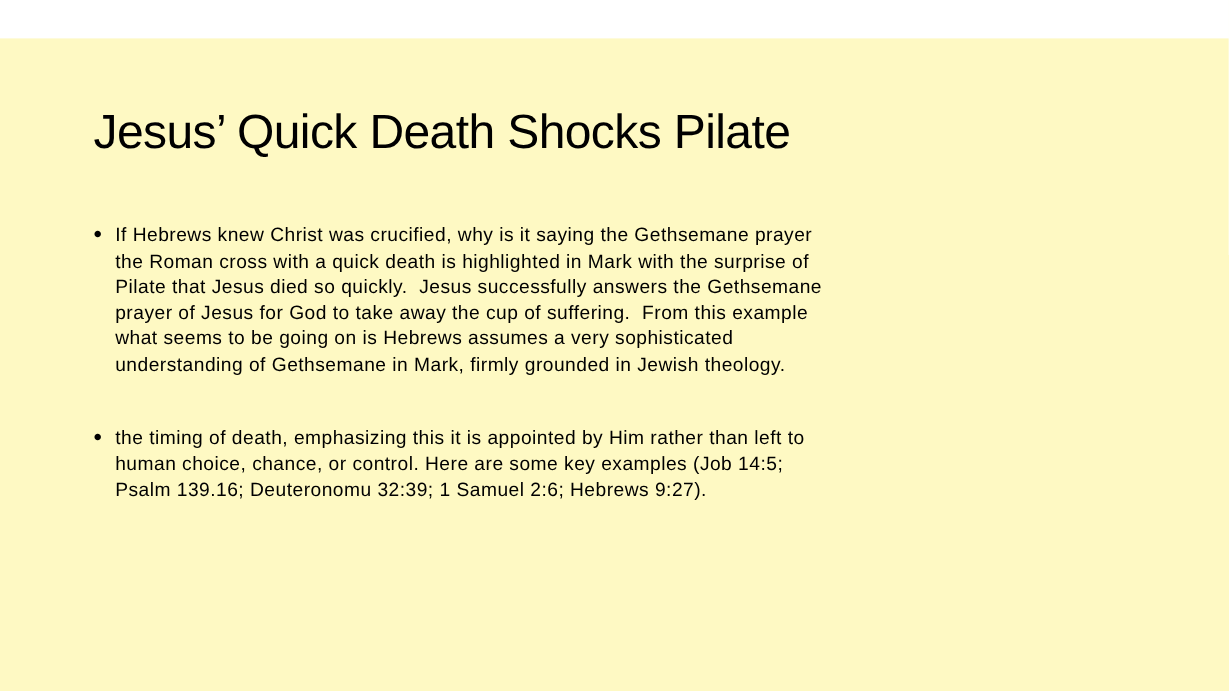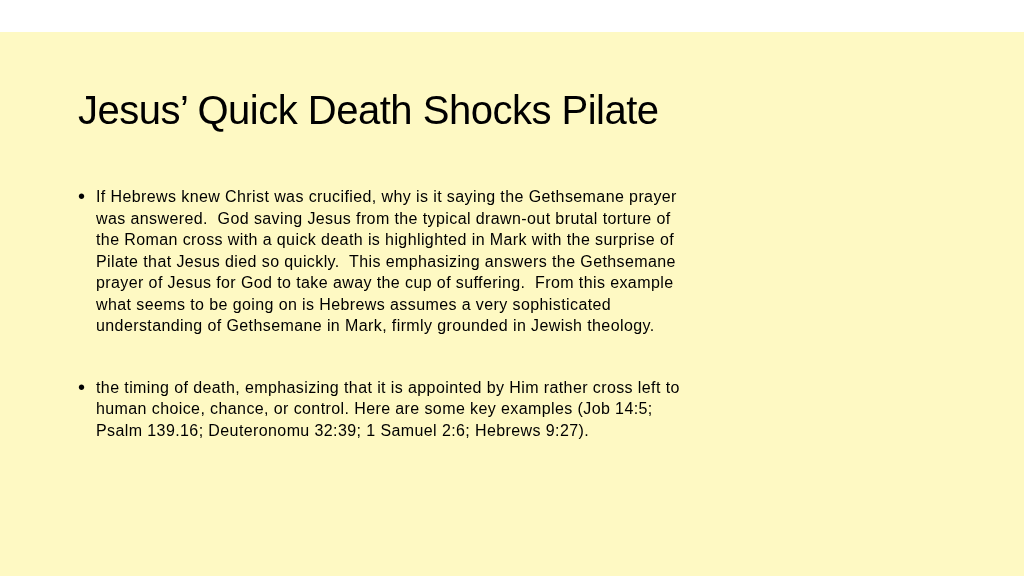--- a/index.html
+++ b/index.html
@@ -63,32 +63,31 @@
 <div class="slide">
 
   <div class="slide-title">Jesus’ Quick Death Shocks Pilate</div>
 
   <div class="bullets">
 
     <div class="bullet">
       <div class="bullet-marker">•</div>
       <div class="bullet-lines">
         <div class="text-line">If Hebrews knew Christ was crucified, why is it saying the Gethsemane prayer</div>
-        <div class="text-line">was answered.  God saving Jesus from the typical drawn-out brutal torture of</div>
         <div class="text-line">the Roman cross with a quick death is highlighted in Mark with the surprise of</div>
-        <div class="text-line">Pilate that Jesus died so quickly.  This emphasizing answers the Gethsemane</div>
+        <div class="text-line">Pilate that Jesus died so quickly.  Jesus successfully answers the Gethsemane</div>
         <div class="text-line">prayer of Jesus for God to take away the cup of suffering.  From this example</div>
         <div class="text-line">what seems to be going on is Hebrews assumes a very sophisticated</div>
         <div class="text-line">understanding of Gethsemane in Mark, firmly grounded in Jewish theology.</div>
       </div>
     </div>
 
     <div class="bullet">
       <div class="bullet-marker">•</div>
       <div class="bullet-lines">
-        <div class="text-line">the timing of death, emphasizing that it is appointed by Him rather cross left to</div>
+        <div class="text-line">the timing of death, emphasizing this it is appointed by Him rather than left to</div>
         <div class="text-line">human choice, chance, or control. Here are some key examples (Job 14:5;</div>
         <div class="text-line">Psalm 139.16; Deuteronomu 32:39; 1 Samuel 2:6; Hebrews 9:27).</div>
       </div>
     </div>
 
   </div>
 </div>
 
 </body></html>

